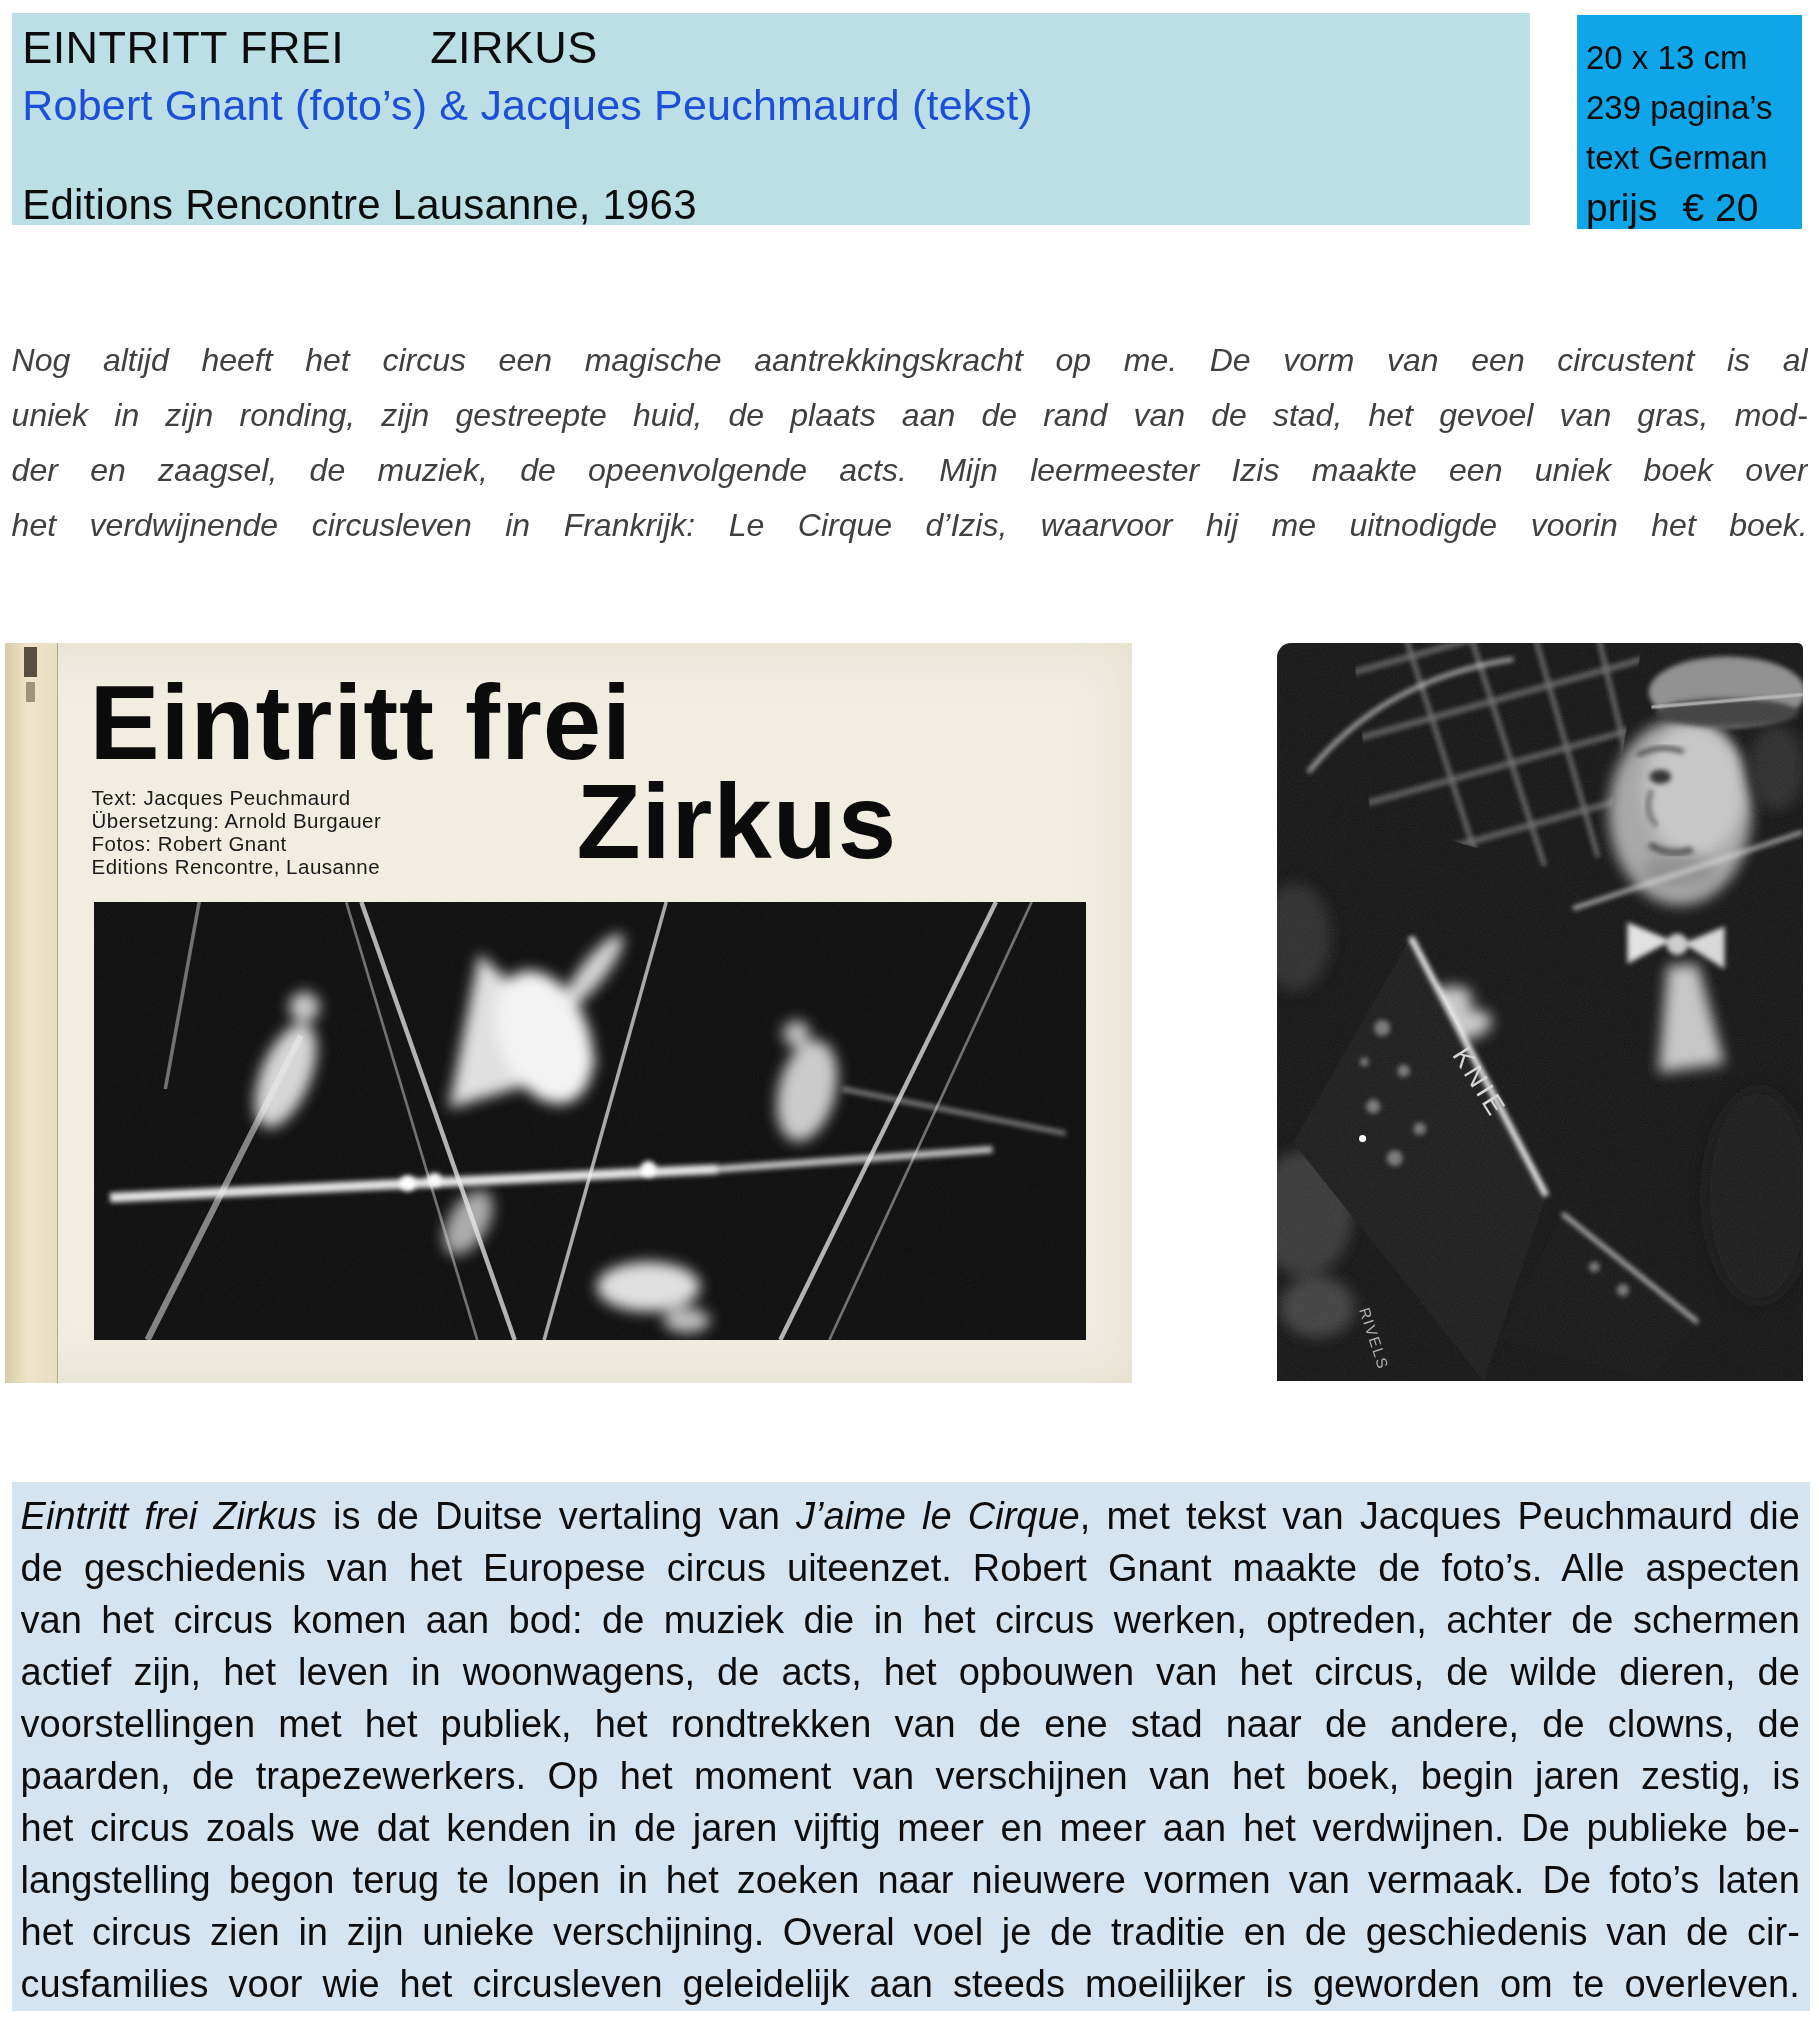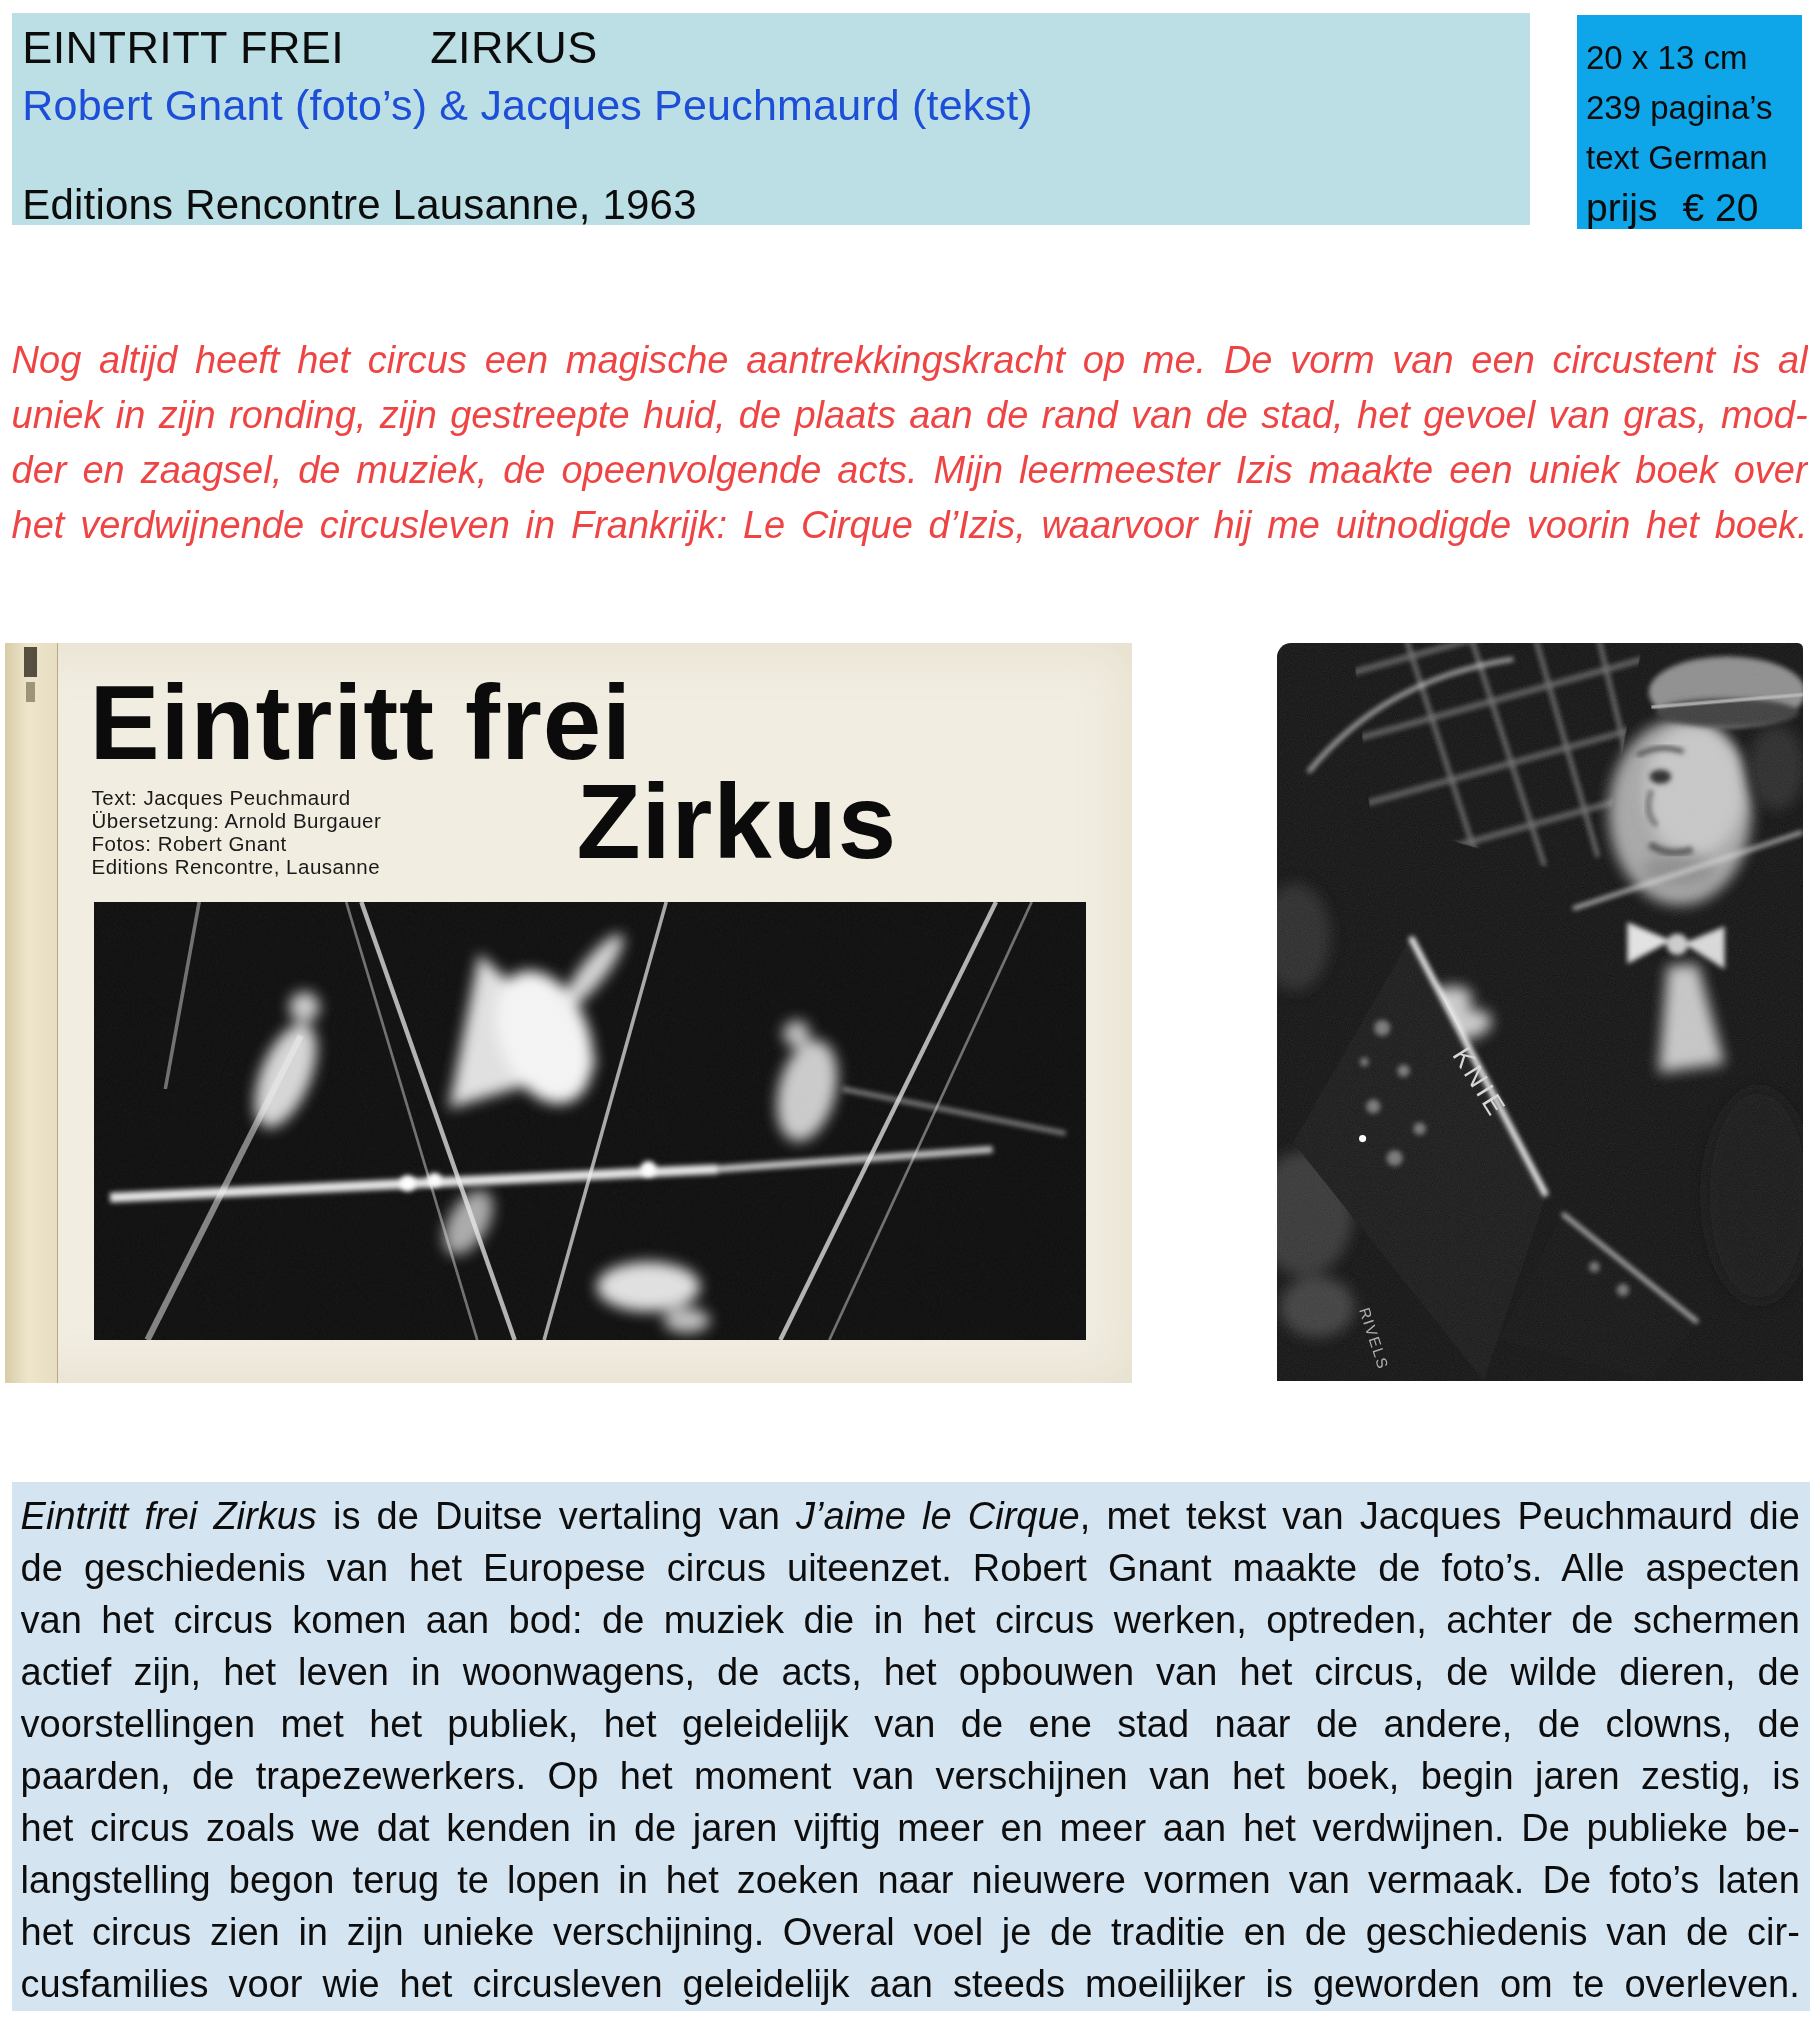--- a/index.html
+++ b/index.html
@@ -14,21 +14,21 @@
   .header-edition{position:absolute;left:10.7px;top:168px;font-size:42px;letter-spacing:0.2px;color:#0c0c0c;white-space:nowrap;}
 
   
   .info-box{position:absolute;left:1577px;top:15px;width:225px;height:214px;background:#0ea5e9;
             padding:18px 0 0 9px;box-sizing:border-box;color:#0c0c0c;}
   .info-line{font-size:33px;line-height:50px;white-space:nowrap;}
   .info-price{font-size:39px;line-height:50px;white-space:nowrap;}
   .info-price .cur{margin-left:25px;}
 
   
-  .intro{position:absolute;left:11.6px;top:333px;width:1796px;font-style:italic;font-size:38px;color:#ef4444;}
+  .intro{position:absolute;left:11.6px;top:333px;width:1796px;font-style:italic;font-size:32px;color:#404040;}
   .intro .jline{height:55px;line-height:55px;}
 
   
   .jline{white-space:normal;text-align:justify;text-align-last:justify;overflow:hidden;}
 
   
   .cover{position:absolute;left:4.5px;top:643px;width:1127px;height:740px;background:#f1ede1;
          box-shadow:inset 0 0 53px rgba(190,175,130,.25);}
   .cover-spine{position:absolute;left:0;top:0;width:52px;height:100%;
          background:linear-gradient(90deg,#d8cca6 0%,#eee5cb 45%,#e6ddc2 100%);
@@ -235,21 +235,21 @@
       <circle cx="96" cy="556" r="4" fill="#ffffff"></circle>
       <rect x="0" y="0" width="590" height="828" filter="url(#grainB)" opacity="0.2"></rect>
     </svg>
   </div>
 
   <div class="desc">
       <div class="jline"><span class="it">Eintritt frei Zirkus</span><span> is de Duitse vertaling van </span><span class="it">J’aime le Cirque</span><span>, met tekst van Jacques Peuchmaurd die</span></div>
       <div class="jline"><span>de geschiedenis van het Europese circus uiteenzet. Robert Gnant maakte de foto’s. Alle aspecten</span></div>
       <div class="jline"><span>van het circus komen aan bod: de muziek die in het circus werken, optreden, achter de schermen</span></div>
       <div class="jline"><span>actief zijn, het leven in woonwagens, de acts, het opbouwen van het circus, de wilde dieren, de</span></div>
-      <div class="jline"><span>voorstellingen met het publiek, het geleidelijk van de ene stad naar de andere, de clowns, de</span></div>
+      <div class="jline"><span>voorstellingen met het publiek, het rondtrekken van de ene stad naar de andere, de clowns, de</span></div>
       <div class="jline"><span>paarden, de trapezewerkers. Op het moment van verschijnen van het boek, begin jaren zestig, is</span></div>
       <div class="jline"><span>het circus zoals we dat kenden in de jaren vijftig meer en meer aan het verdwijnen. De publieke be-</span></div>
       <div class="jline"><span>langstelling begon terug te lopen in het zoeken naar nieuwere vormen van vermaak. De foto’s laten</span></div>
       <div class="jline"><span>het circus zien in zijn unieke verschijning. Overal voel je de traditie en de geschiedenis van de cir-</span></div>
       <div class="jline"><span>cusfamilies voor wie het circusleven geleidelijk aan steeds moeilijker is geworden om te overleven.</span></div>
     </div>
 
 </div>
 
 

